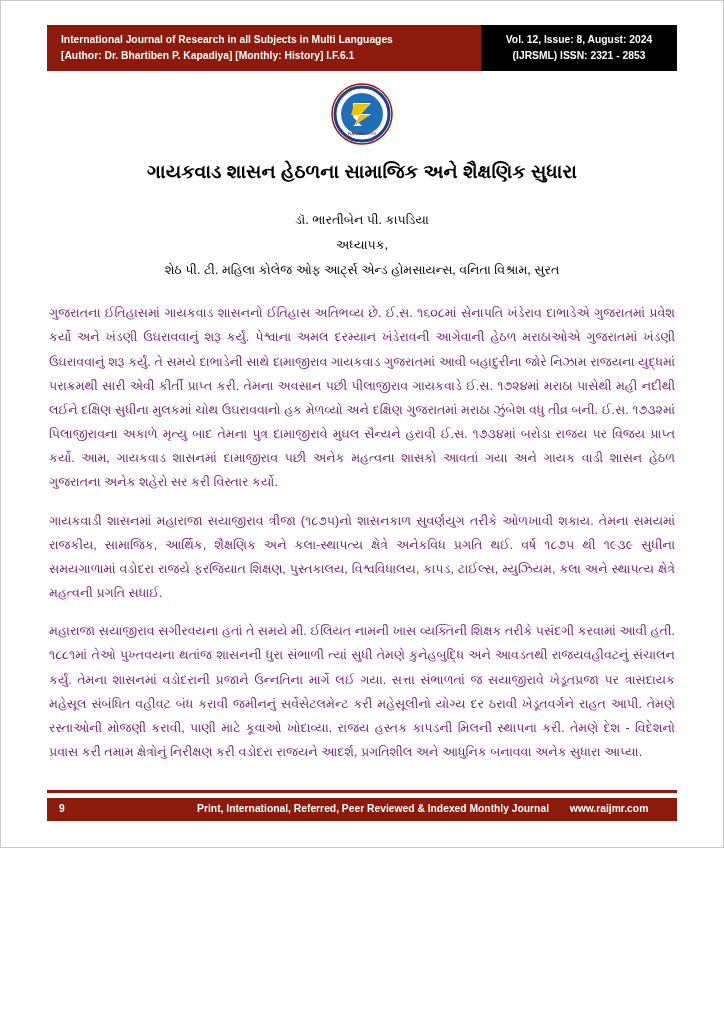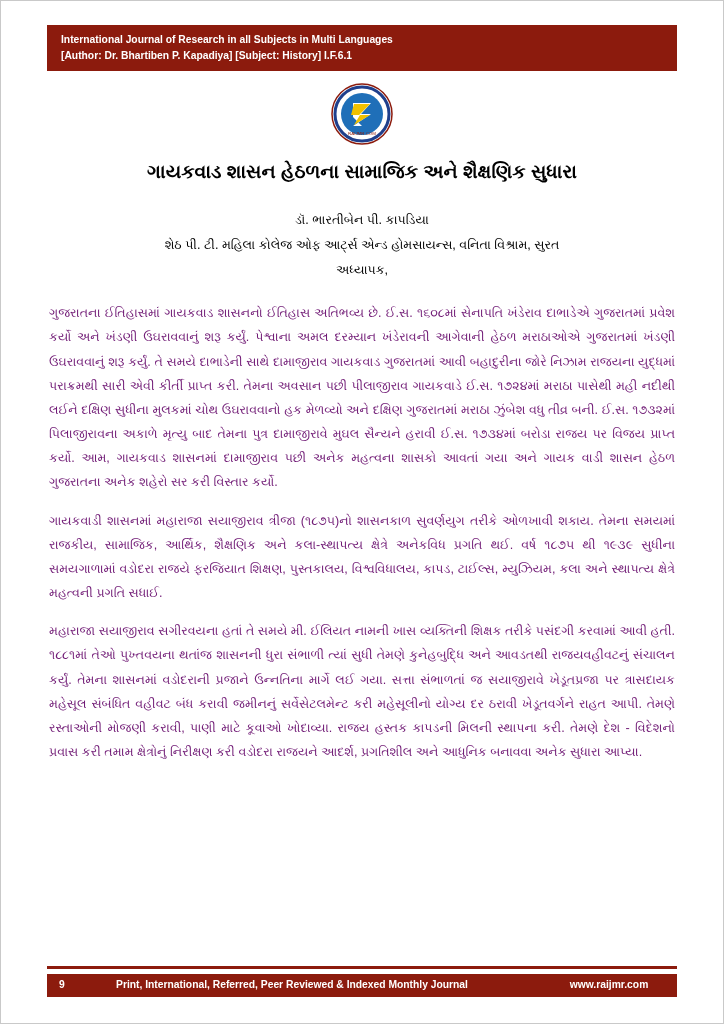--- a/index.html
+++ b/index.html
@@ -10,21 +10,21 @@
     width: 724px;
     height: 1024px;
     background: #ffffff;
     font-family: "Liberation Sans", sans-serif;
     color: #000000;
     overflow: hidden;
   }
   .page {
     position: relative;
     width: 724px;
-    height: 1024px;
+    height: 848px;
     box-sizing: border-box;
     border: 1px solid #c9c9c9;
     background: #ffffff;
   }
 
   
   .header {
     display: flex;
     margin: 24px 46px 0 46px;
     height: 46px;
@@ -130,21 +130,21 @@
     font-size: 10.3px;
     font-weight: bold;
   }
   .footer-page {
     width: 16px;
     text-align: left;
     padding-left: 4px;
   }
   .footer-center {
     flex: 1 1 auto;
-    text-align: center;
+    text-align: right;
     margin-left: -40px;
   }
   .footer-url {
     width: 120px;
     text-align: center;
   }
   .footer-row2 {
     text-align: center;
     font-size: 10.3px;
     font-weight: bold;
@@ -152,43 +152,47 @@
   }
 </style>
 </head>
 <body>
 
 <div class="page">
 
   <div class="header">
     <div class="header-left">
       <div class="header-line">International Journal of Research in all Subjects in Multi Languages</div>
-      <div class="header-line">[Author: Dr. Bhartiben P. Kapadiya] [Subject: History] I.F.6.1</div>
+      <div class="header-line">[Author: Dr. Bhartiben P. Kapadiya] [Monthly: History] I.F.6.1</div>
+    </div>
+    <div class="header-right">
+      <div class="header-line">Vol. 12, Issue: 8, August: 2024</div>
+      <div class="header-line">(IJRSML) ISSN: 2321 - 2853</div>
     </div>
   </div>
 
   <div class="logo-wrap">
     <div class="logo">
       <svg width="62" height="62" viewBox="0 0 62 62" xmlns="http://www.w3.org/2000/svg">
         <circle cx="31" cy="31" r="30" fill="#ffffff" stroke="#8c1b0d" stroke-width="1.5"></circle>
         <circle cx="31" cy="31" r="27" fill="none" stroke="#1f3f8c" stroke-width="3"></circle>
         <circle cx="31" cy="31" r="21" fill="#1f6fb8"></circle>
         <path d="M22 20 h18 l-10 11 h10 l-18 12 h9 l-9 -9 z" fill="#ffffff"></path>
         <path d="M23 21 h16 l-11 11 h11 l-16 10 l6 -10 h-9 z" fill="#f2c200"></path>
         <text x="31" y="52" font-size="4.4" fill="#8c1b0d" text-anchor="middle" font-family="Liberation Sans, sans-serif">RAIJMR.COM</text>
       </svg>
     </div>
   </div>
 
   <div class="doc-title">ગાયકવાડ શાસન હેઠળના સામાજિક અને શૈક્ષણિક સુધારા</div>
 
   <div class="author-block">
     <div class="author-line">ડૉ. ભારતીબેન પી. કાપડિયા</div>
+    <div class="author-line">અધ્યાપક,</div>
     <div class="author-line">શેઠ પી. ટી. મહિલા કોલેજ ઓફ આર્ટ્સ એન્ડ હોમસાયન્સ, વનિતા વિશ્રામ, સુરત</div>
-    <div class="author-line">અધ્યાપક,</div>
   </div>
 
   <div class="body-text">
     <p class="para">ગુજરાતના ઈતિહાસમાં ગાયકવાડ શાસનનો ઈતિહાસ અતિભવ્ય છે. ઈ.સ. ૧૬૦૮માં સેનાપતિ ખંડેરાવ દાભાડેએ ગુજરાતમાં પ્રવેશ કર્યો અને ખંડણી ઉઘરાવવાનું શરૂ કર્યું. પેશ્વાના અમલ દરમ્યાન ખંડેરાવની આગેવાની હેઠળ મરાઠાઓએ ગુજરાતમાં ખંડણી ઉઘરાવવાનું શરૂ કર્યું. તે સમયે દાભાડેની સાથે દામાજીરાવ ગાયકવાડ ગુજરાતમાં આવી બહાદુરીના જોરે નિઝામ રાજયના યુદ્ધમાં પરાક્રમથી સારી એવી કીર્તી પ્રાપ્ત કરી. તેમના અવસાન પછી પીલાજીરાવ ગાયકવાડે ઈ.સ. ૧૭૨૪માં મરાઠા પાસેથી મહી નદીથી લઈને દક્ષિણ સુધીના મુલકમાં ચોથ ઉઘરાવવાનો હક મેળવ્યો અને દક્ષિણ ગુજરાતમાં મરાઠા ઝુંબેશ વધુ તીવ્ર બની. ઈ.સ. ૧૭૩૨માં પિલાજીરાવના અકાળે મૃત્યુ બાદ તેમના પુત્ર દામાજીરાવે મુઘલ સૈન્યને હરાવી ઈ.સ. ૧૭૩૪માં બરોડા રાજય પર વિજય પ્રાપ્ત કર્યો. આમ, ગાયકવાડ શાસનમાં દામાજીરાવ પછી અનેક મહત્વના શાસકો આવતાં ગયા અને ગાયક વાડી શાસન હેઠળ ગુજરાતના અનેક શહેરો સર કરી વિસ્તાર કર્યો.</p>
     <p class="para">ગાયકવાડી શાસનમાં મહારાજા સયાજીરાવ ત્રીજા (૧૮૭૫)નો શાસનકાળ સુવર્ણયુગ તરીકે ઓળખાવી શકાય. તેમના સમયમાં રાજકીય, સામાજિક, આર્થિક, શૈક્ષણિક અને કલા-સ્થાપત્ય ક્ષેત્રે અનેકવિધ પ્રગતિ થઈ. વર્ષ ૧૮૭૫ થી ૧૯૩૯ સુધીના સમયગાળામાં વડોદરા રાજયે ફરજિયાત શિક્ષણ, પુસ્તકાલય, વિશ્વવિધાલય, કાપડ, ટાઈલ્સ, મ્યુઝિયમ, કલા અને સ્થાપત્ય ક્ષેત્રે મહત્વની પ્રગતિ સધાઈ.</p>
     <p class="para">મહારાજા સયાજીરાવ સગીરવયના હતાં તે સમયે મી. ઈલિયત નામની ખાસ વ્યક્તિની શિક્ષક તરીકે પસંદગી કરવામાં આવી હતી. ૧૮૮૧માં તેઓ પુખ્તવયના થતાંજ શાસનની ધુરા સંભાળી ત્યાં સુધી તેમણે કુનેહબુદ્ધિ અને આવડતથી રાજયવહીવટનું સંચાલન કર્યું. તેમના શાસનમાં વડોદરાની પ્રજાને ઉન્નતિના માર્ગે લઈ ગયા. સત્તા સંભાળતાં જ સયાજીરાવે ખેડૂતપ્રજા પર ત્રાસદાયક મહેસૂલ સંબંધિત વહીવટ બંધ કરાવી જમીનનું સર્વેસેટલમેન્ટ કરી મહેસૂલીનો યોગ્ય દર ઠરાવી ખેડૂતવર્ગને રાહત આપી. તેમણે રસ્તાઓની મોજણી કરાવી, પાણી માટે કૂવાઓ ખોદાવ્યા. રાજય હસ્તક કાપડની મિલની સ્થાપના કરી. તેમણે દેશ - વિદેશનો પ્રવાસ કરી તમામ ક્ષેત્રોનું નિરીક્ષણ કરી વડોદરા રાજયને આદર્શ, પ્રગતિશીલ અને આધુનિક બનાવવા અનેક સુધારા આપ્યા.</p>
   </div>
 
   <div class="footer">
     <div class="footer-rule"></div>

